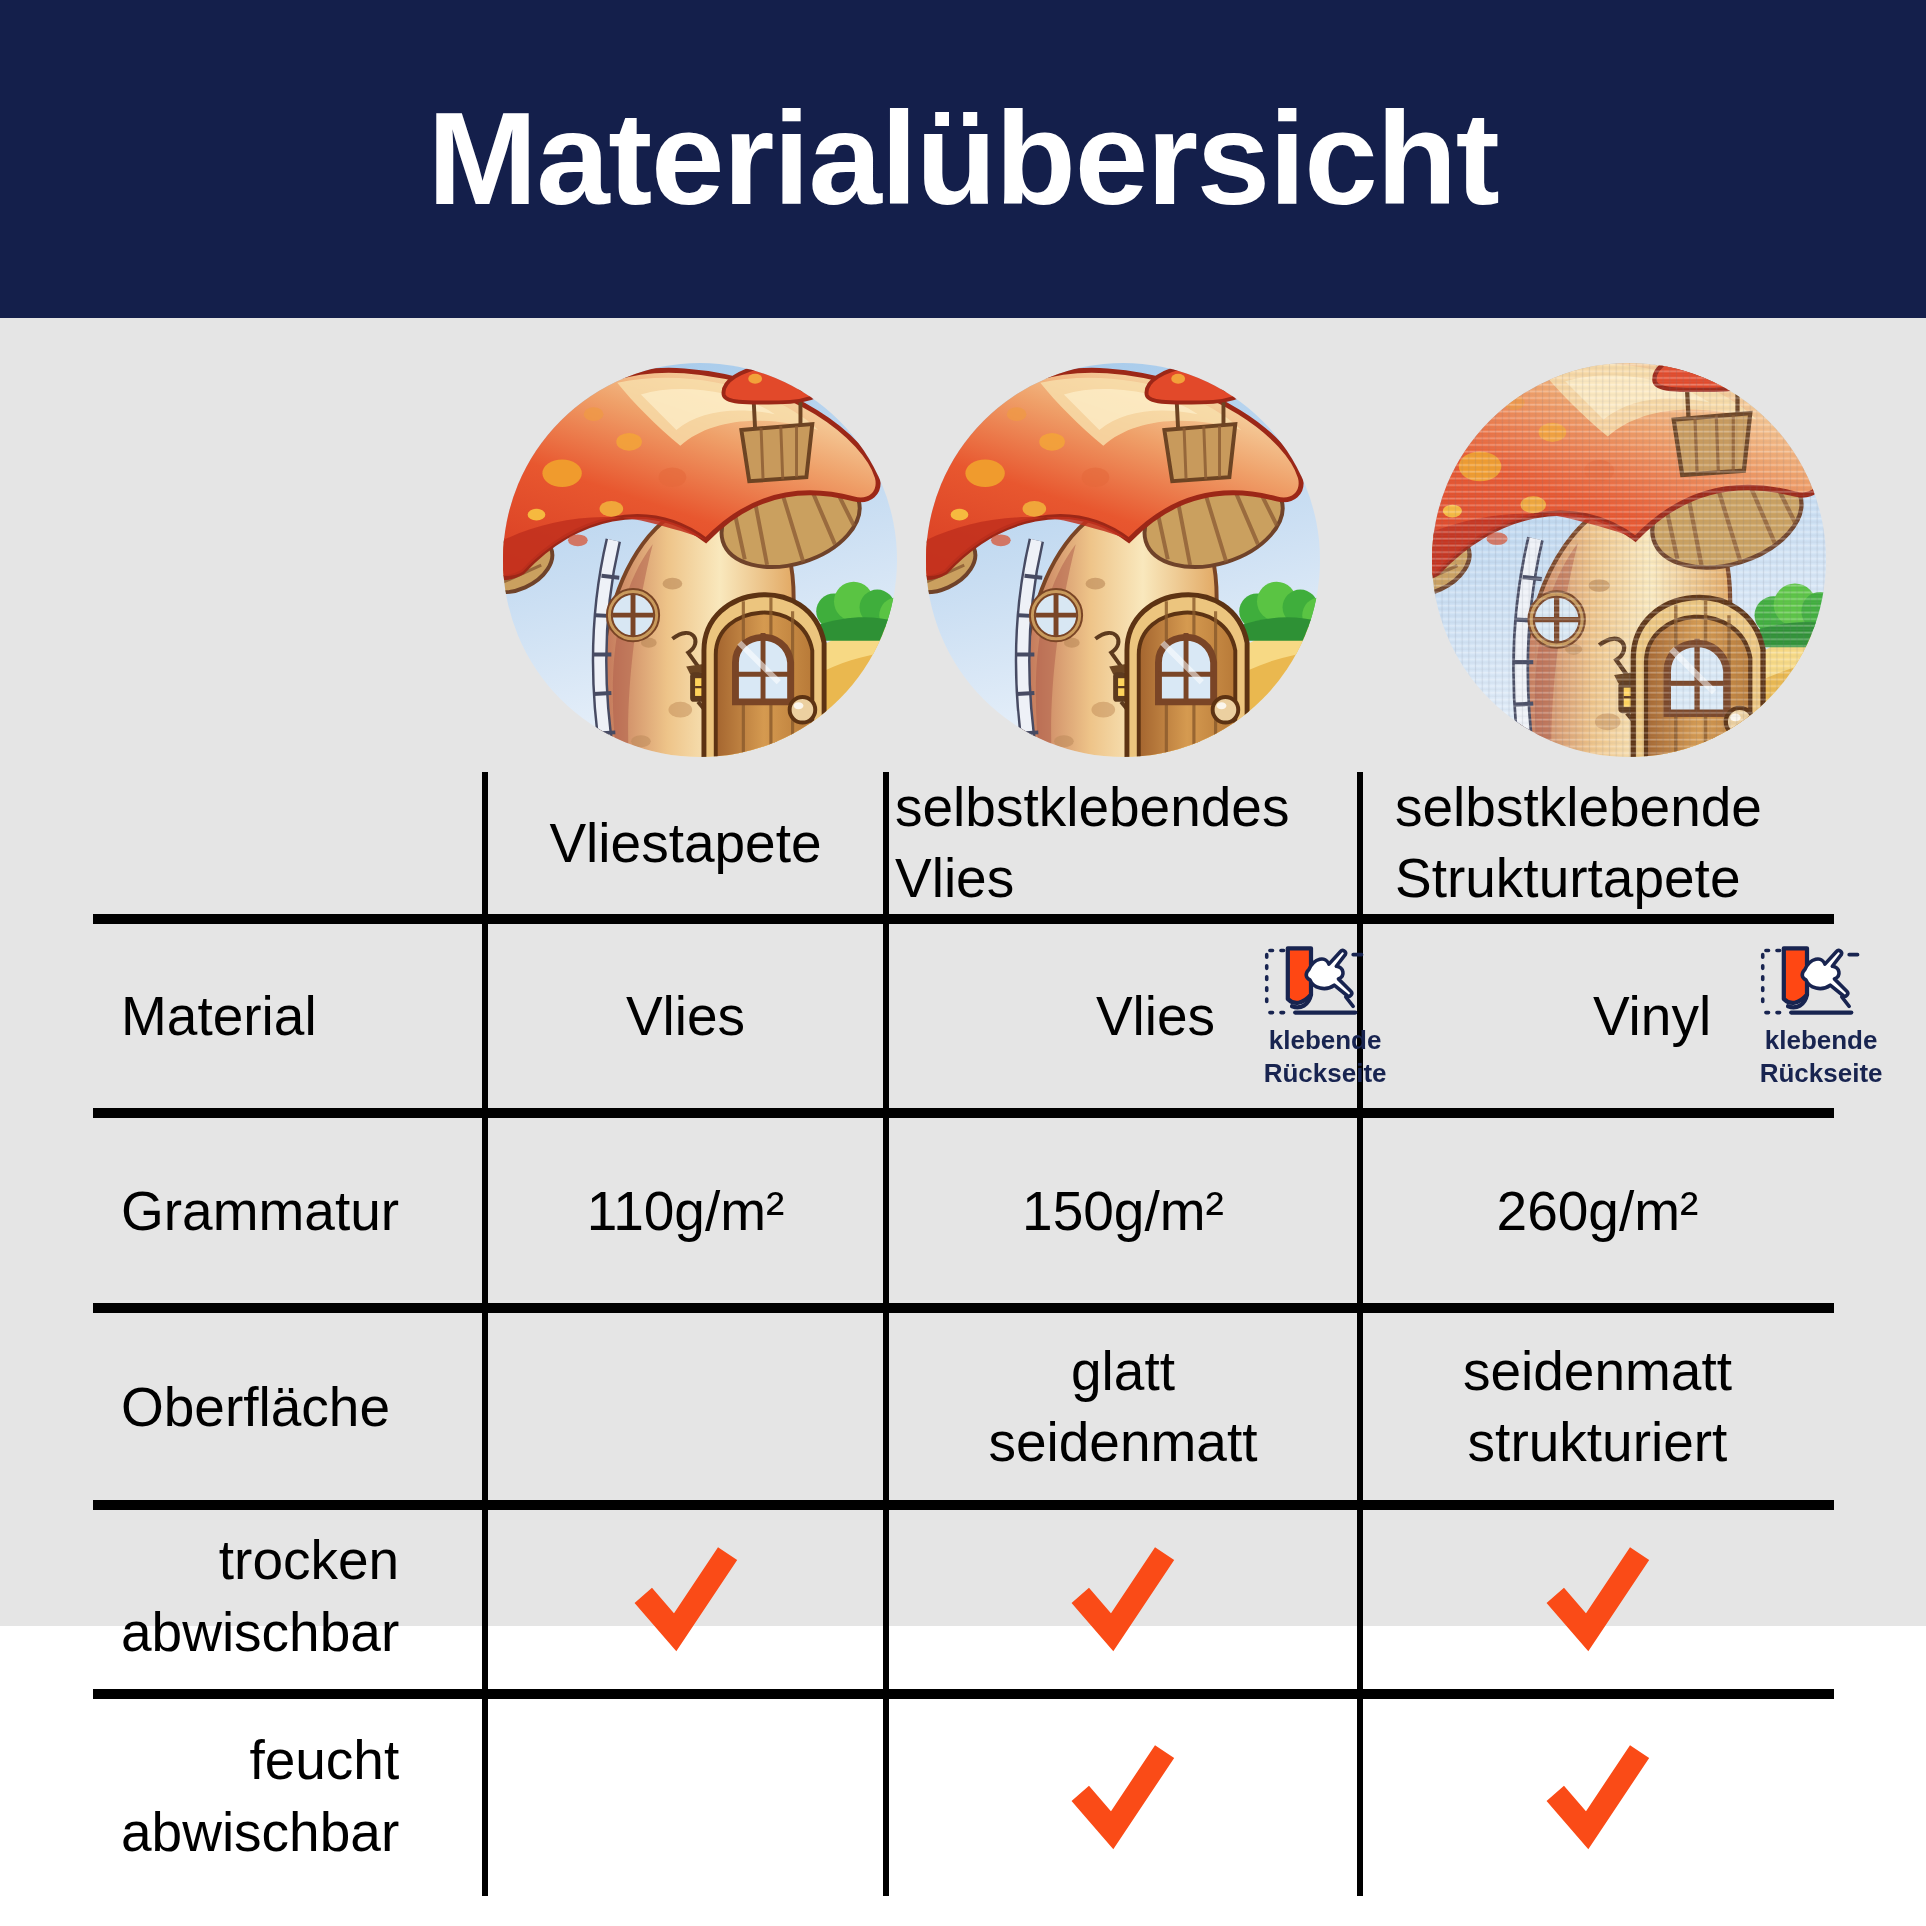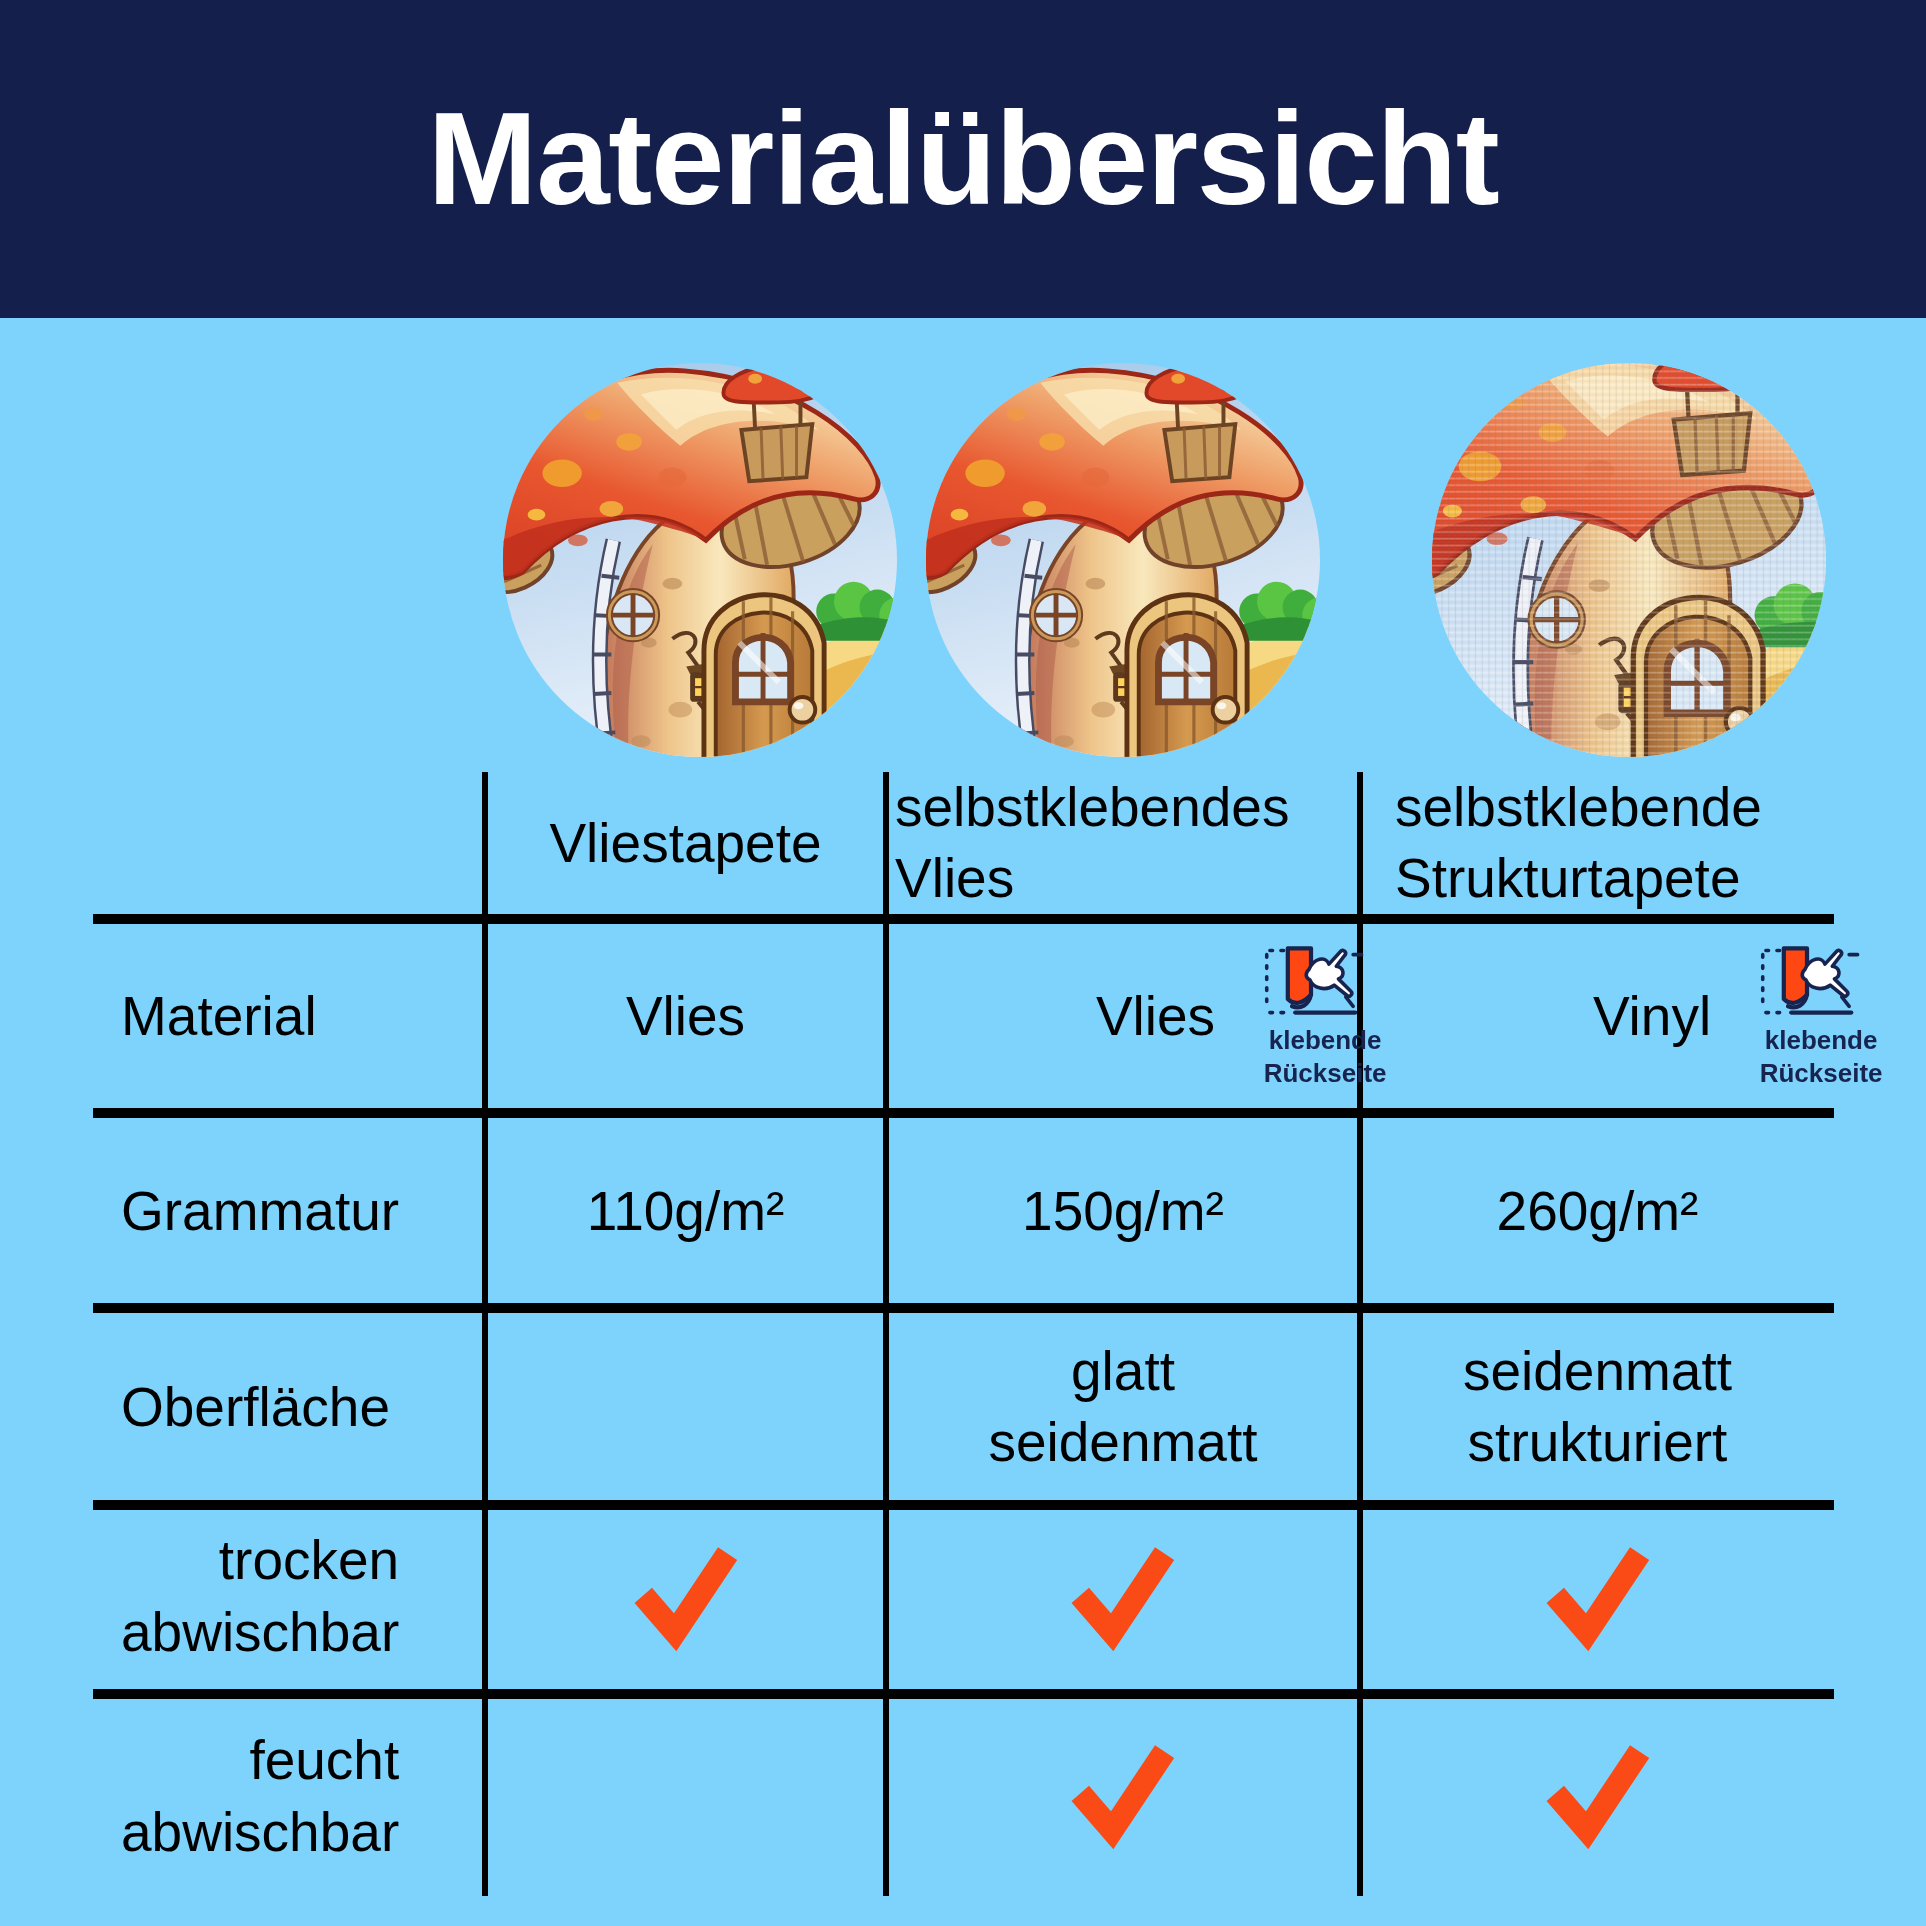--- a/index.html
+++ b/index.html
@@ -1,17 +1,17 @@
 <!DOCTYPE html>
 <html style="font-size:10.3px"><head>
 <meta charset="utf-8">
 <style>
   html,body{margin:0;padding:0;width:1926px;height:1926px;overflow:hidden;background:#ffffff;
             font-family:"Liberation Sans", sans-serif;}
-  .page{position:relative;width:1926px;height:1926px;background:#7dd3fc;}
+  .page{position:relative;width:1926px;height:1626px;background:#e5e5e5;}
 
   
   .banner{position:absolute;left:0;top:0;width:1926px;height:318px;background:#141f4b;
           display:flex;align-items:center;justify-content:center;}
   .banner-title{color:#ffffff;font-size:132px;font-weight:700;letter-spacing:-1.3px;line-height:1;}
 
   
   .circle{position:absolute;top:363px;width:394px;height:394px;border-radius:50%;overflow:hidden;}
   .circle svg{display:block;width:100%;height:100%;}
   .circle-1{left:503px;}

